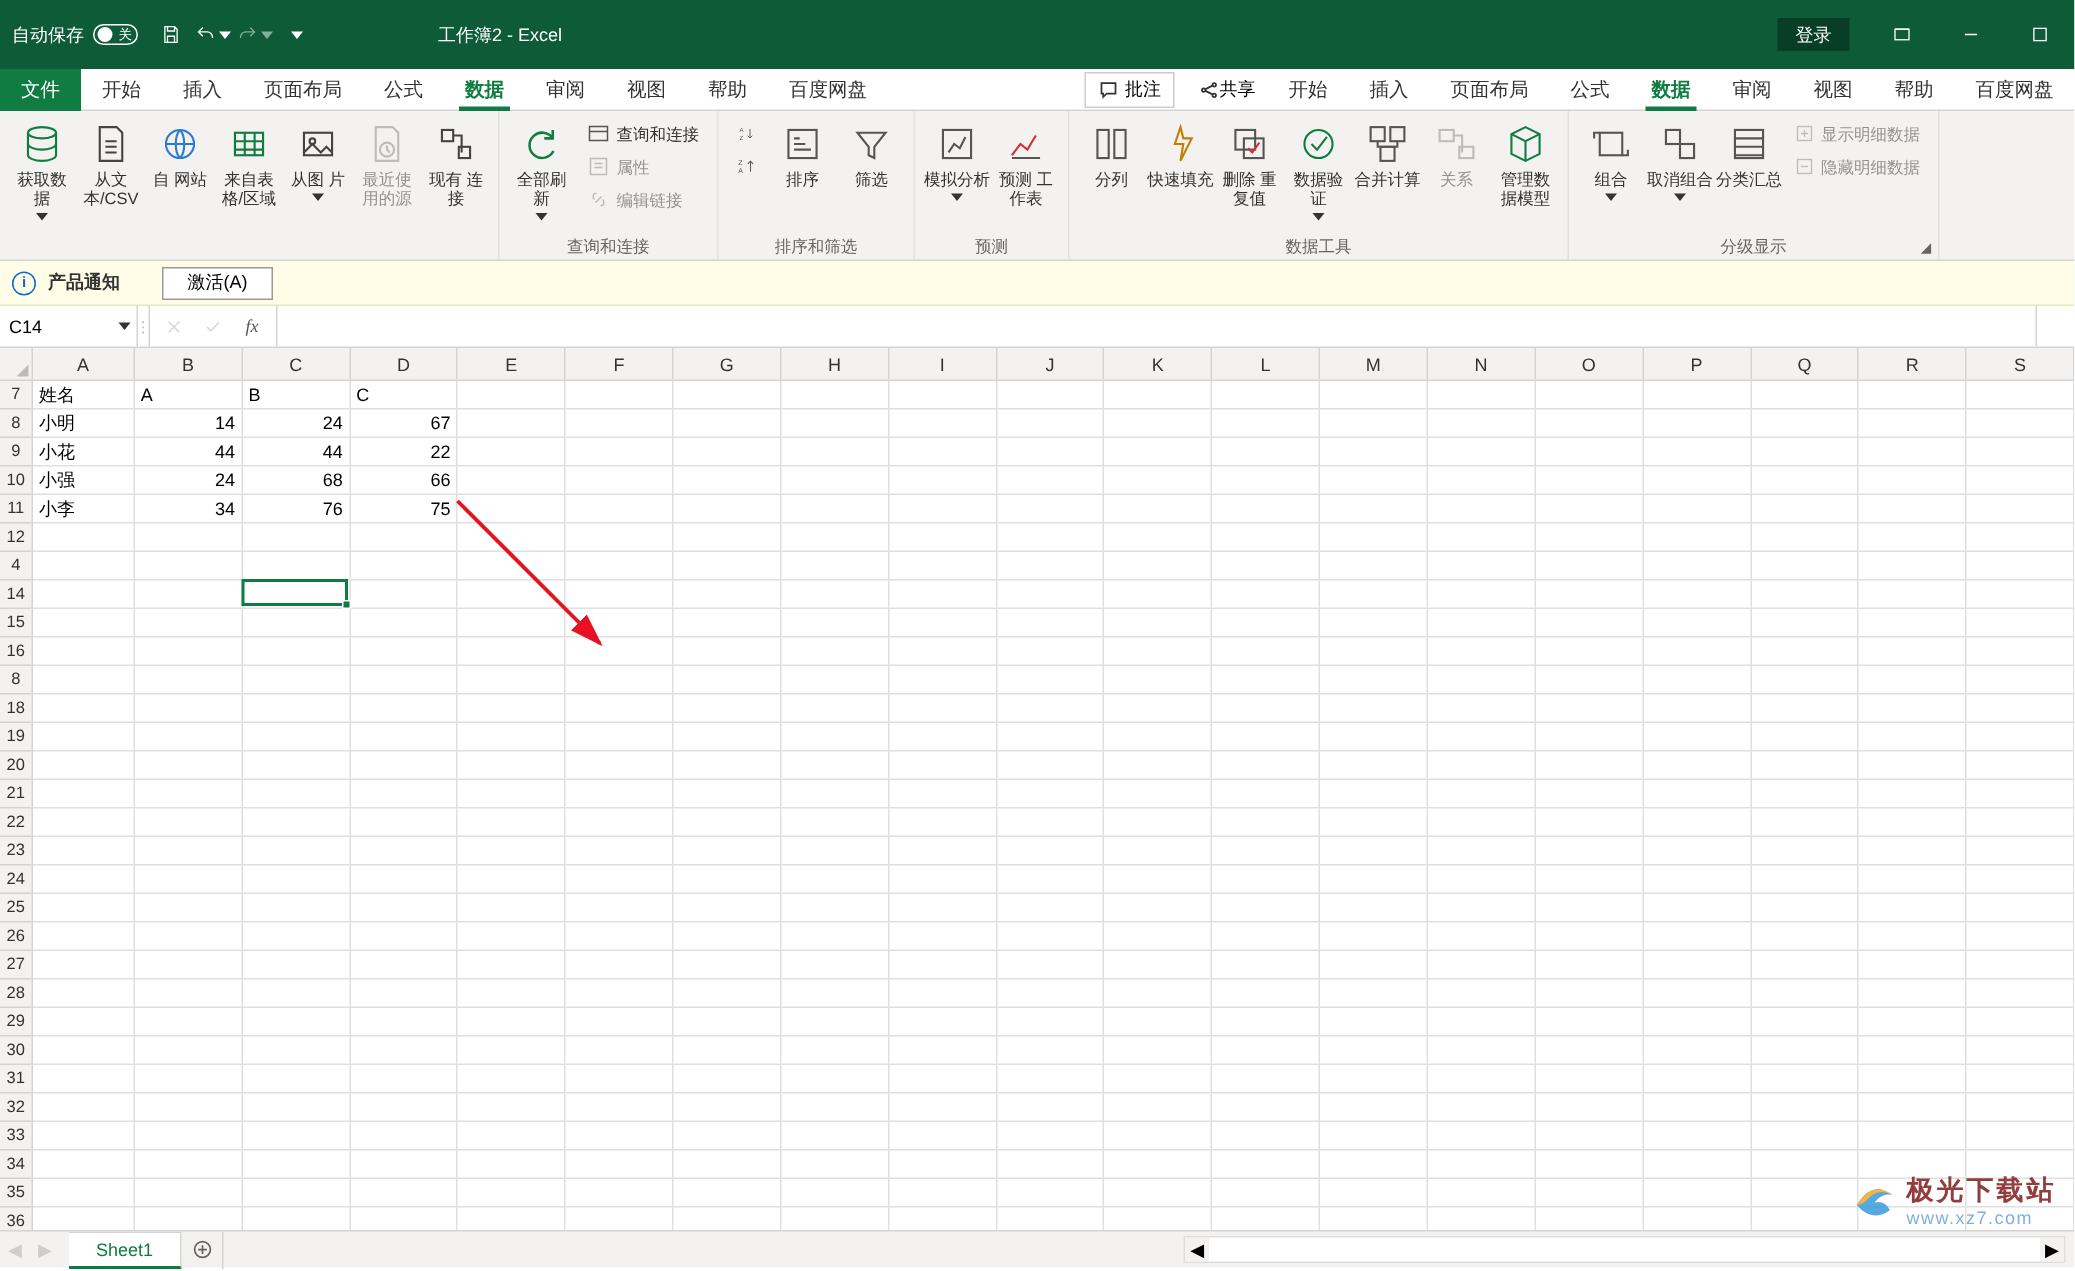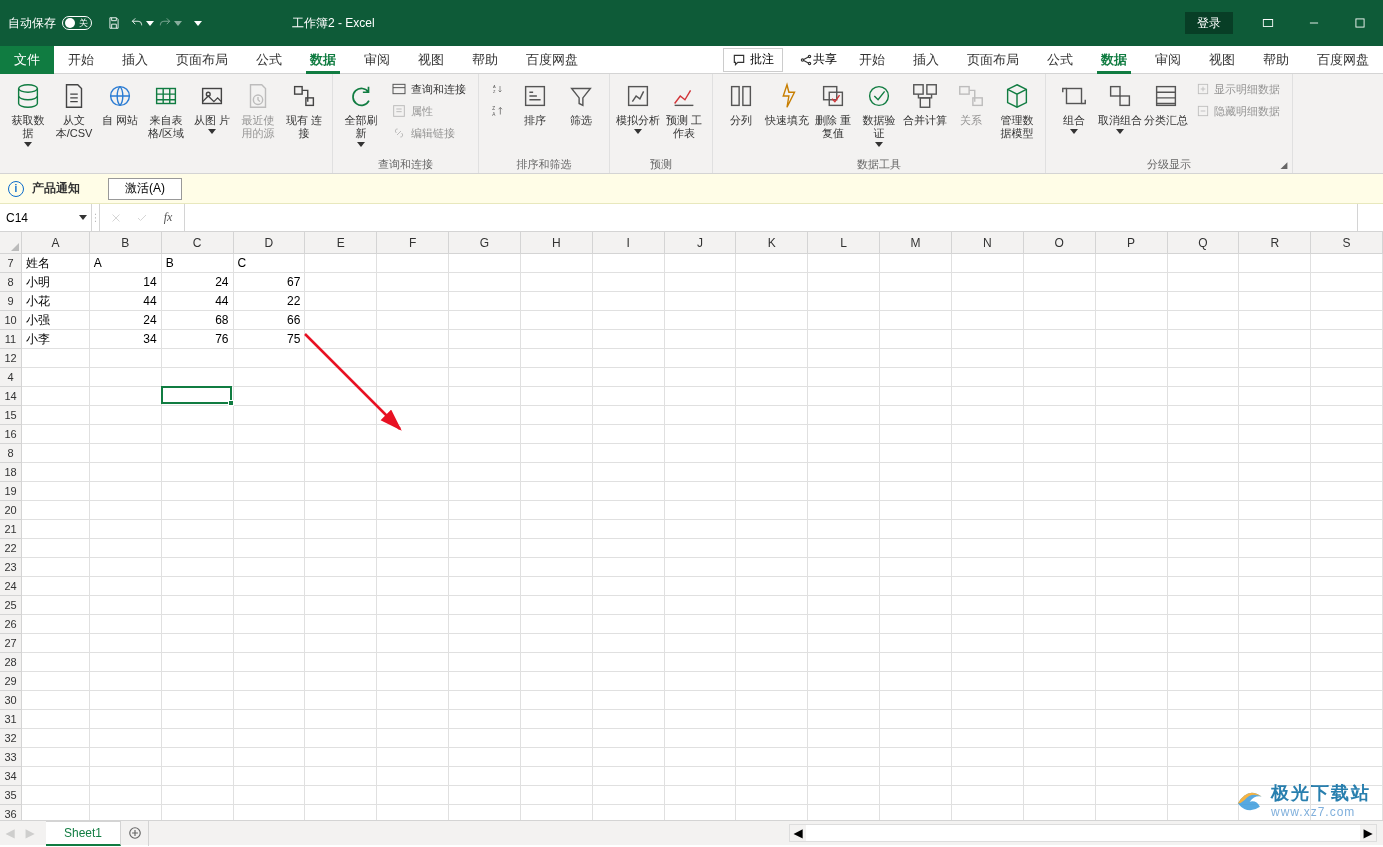--- a/index.html
+++ b/index.html
@@ -97,21 +97,21 @@
 .sheetbar .addsheet { width:28px; height:25px; display:flex; align-items:center; justify-content:center; cursor:pointer; color:#666; border-right:1px solid #d4d4d4;}
 .sheetbar .hscroll-zone { flex:1; height:18px; margin:0 6px; background:#fff; border:1px solid #ddd; position:relative;}
 .sheetbar .hscroll-zone .lbtn, .sheetbar .hscroll-zone .rbtn { position:absolute; top:0; width:16px; height:16px; display:flex; align-items:center; justify-content:center; background:#f3f2f1; cursor:pointer;}
 .sheetbar .hscroll-zone .lbtn { left:0; }
 .sheetbar .hscroll-zone .rbtn { right:0; }
 .sheetbar .grip { position:absolute; left: 858px; top:3px; bottom:3px; width:5px; background: repeating-linear-gradient(#888 0 1px, transparent 1px 3px); cursor:col-resize;}
 
 
 .watermark { position:absolute; right:12px; bottom:28px; display:flex; align-items:center; gap:6px; opacity:.85; }
 .watermark .logo { width:34px; height:34px; }
-.watermark .txt1 { font-size:18px; font-weight:700; color:#0369a1; letter-spacing:2px; }
+.watermark .txt1 { font-size:18px; font-weight:700; color:#7f1d1d; letter-spacing:2px; }
 .watermark .txt2 { font-size:12px; color:#6aa2d6; letter-spacing:1px; }
 </style>
 </head>
 <body>
 
 <div class="titlebar">
   <div class="autosave">
     <span>自动保存</span>
     <span class="toggle">
         <span class="knob"></span>

